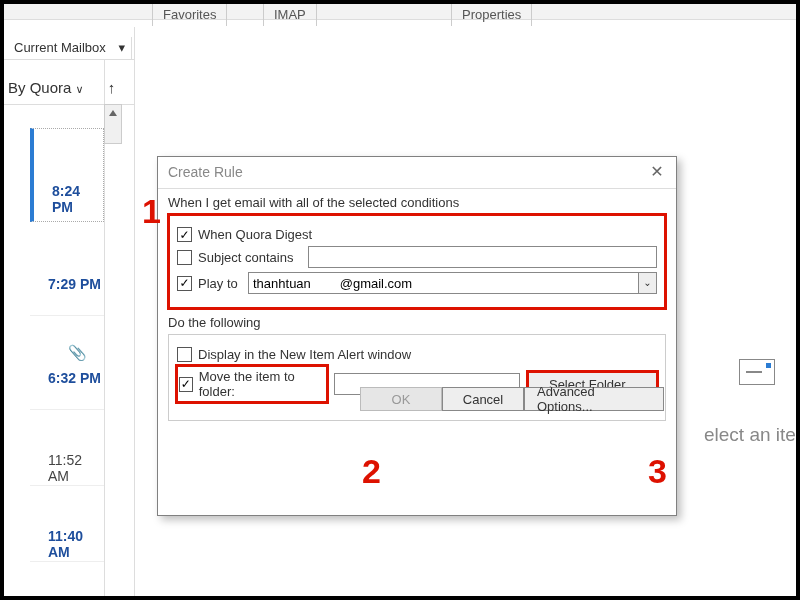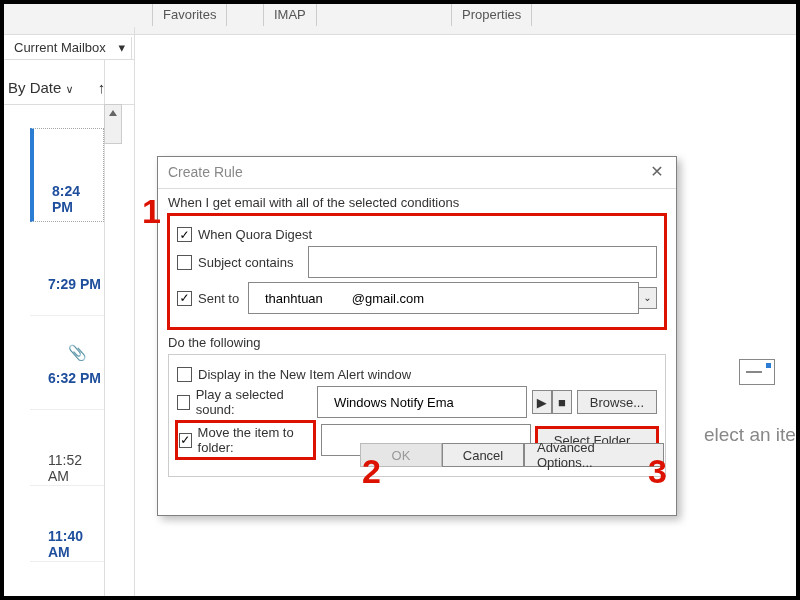--- a/index.html
+++ b/index.html
@@ -1,18 +1,18 @@
 <!DOCTYPE html>
 <html><head>
 <meta charset="utf-8">
 <style>
   * { box-sizing: border-box; font-family: "Segoe UI", Tahoma, sans-serif; }
   body { margin:0; width:800px; height:600px; background:#fff; overflow:hidden; position:relative; border:4px solid #000;}
   
-  .ribbon { position:absolute; left:0; top:0; right:0; height:31px; background:#f3f3f3; border-bottom:1px solid #ddd;}
+  .ribbon { position:absolute; left:0; top:0; right:0; height:16px; background:#f3f3f3; border-bottom:1px solid #ddd;}
   .ribbon-tab { position:absolute; top:0; height:22px; padding:3px 10px 0 10px; font-size:13px; color:#555; border-left:1px solid #ccc; border-right:1px solid #ccc;}
   .rt1 { left:148px; } .rt2 { left:259px;text-align:right; } .rt3 { left:447px; }
   .vline { position:absolute; width:1px; top:23px; bottom:0; background:#ddd;}
   .vl-a { left:130px; } .vl-b { left:100px; top:55px;}
   .search { position:absolute; left:4px; top:33px; height:22px; font-size:13px; color:#333; padding:3px 6px; border-right:1px solid #ddd; width:124px; background:#fff;}
   .search .arr { float:right; }
   .sorter { position:absolute; left:4px; top:75px; font-size:15px; color:#333;}
   .sorter .v { font-size:11px;}
   .sorter .up { margin-left:20px;}
   .hline { position:absolute; left:0; height:1px; background:#ddd; width:130px;}
@@ -33,21 +33,21 @@
   
   .dialog { position:absolute; left:153px; top:152px; width:520px; height:360px; background:#fff; border:1px solid #808080; box-shadow:4px 4px 8px rgba(0,0,0,.25);}
   .titlebar { height:32px; border-bottom:1px solid #ddd; padding:7px 10px; font-size:14px; color:#888; position:relative;}
   .closex { position:absolute; right:8px; top:5px; width:22px; height:22px; text-align:center; font-size:16px; color:#666;}
   .dlgbody { padding:6px 10px 0 10px; font-size:13px; color:#333; position:relative;}
   .grouplabel { font-size:13px; color:#333; margin-bottom:4px;}
   .groupbox { border:1px solid #ccc; padding:8px 8px 10px 8px; margin-bottom:6px; position:relative;}
   .hi1 { outline:3px solid #d10; outline-offset:-2px;}
   .row { display:flex; align-items:center; margin:4px 0;}
   .chk { width:15px; height:15px; border:1px solid #555; margin-right:6px; display:inline-flex; align-items:center; justify-content:center; font-size:12px; color:#000; background:#fff;}
-  .txtin { flex:1; height:32px; border:1px solid #888; padding:1px 16px; font-size:13px; background:#fff;}
+  .txtin { flex:1; height:22px; border:1px solid #888; padding:1px 4px; font-size:13px; background:#fff;}
   .dd { width:18px; height:22px; border:1px solid #888; border-left:none; text-align:center; font-size:10px; line-height:20px; background:#eee;}
   .btn { height:24px; border:1px solid #888; background:#eee; font-size:13px; padding:0 12px; display:inline-flex; align-items:center; justify-content:center;}
   .btn.dis { color:#999; background:#e6e6e6; border-color:#bbb;}
   .mini { width:24px; padding:0; justify-content:center;}
   .bottom-row { position:absolute; left:0; right:0; bottom:10px; display:flex; gap:0; justify-content:flex-end; padding:0 12px;}
   .hi-small { outline:3px solid #d10; outline-offset:-1px;}
   .callout { position:absolute; font-size:34px; font-weight:900; color:#d10; font-family:Arial,sans-serif;}
 </style>
 </head>
 <body>
@@ -59,21 +59,21 @@
 </div>
 
 <div class="hline h1"></div>
 <div class="search">
   <span>Current Mailbox</span>
   <span class="arr">▾</span>
 </div>
 <div class="hline h2"></div>
 
 <div class="sorter">
-  <span>By Date</span>
+  <span>By Quora</span>
   <span class="v">∨</span>
   <span class="up">↑</span>
 </div>
 
 <div class="vline vl-a"></div>
 <div class="vline vl-b"></div>
 
 <div class="scrollbar">
   <svg width="10" height="10">
       <polygon points="5,2 9,8 1,8" fill="#666"></polygon>
@@ -117,41 +117,31 @@
         <span class="chk">✓</span>
         <span>When Quora Digest</span>
       </div>
       <div class="row">
         <span class="chk"></span>
         <span style="width:110px">Subject contains</span>
         <input class="txtin" style="">
       </div>
       <div class="row">
         <span class="chk">✓</span>
-        <span style="width:50px">Sent to</span>
+        <span style="width:50px">Play to</span>
         <input class="txtin" value="thanhtuan        @gmail.com" style="">
         <span class="dd">⌄</span>
       </div>
     </div>
 
     <div class="grouplabel" style="margin-top:0">Do the following</div>
     <div class="groupbox" style="padding-bottom:14px">
       <div class="row">
         <span class="chk"></span>
         <span>Display in the New Item Alert window</span>
-      </div>
-      <div class="row">
-        <span class="chk"></span>
-        <span style="width:148px">Play a selected sound:</span>
-        <input class="txtin" style="flex: 0 0 150px;" value="Windows Notify Ema">
-        <span style="width:6px"></span>
-        <span class="btn mini">▶</span>
-        <span class="btn mini">■</span>
-        <span style="width:6px"></span>
-        <span class="btn">Browse...</span>
       </div>
       <div class="row">
         <span class="hi-small" style="display:flex;align-items:center;padding:3px 6px 3px 2px">
           <span class="chk">✓</span>
           <span>Move the item to folder:</span>
         </span>
         <span style="width:8px"></span>
         <input class="txtin" style="flex: 0 0 130px;">
         <span style="width:8px"></span>
         <span class="btn hi-small" style="width:140px">Select Folder...</span>

